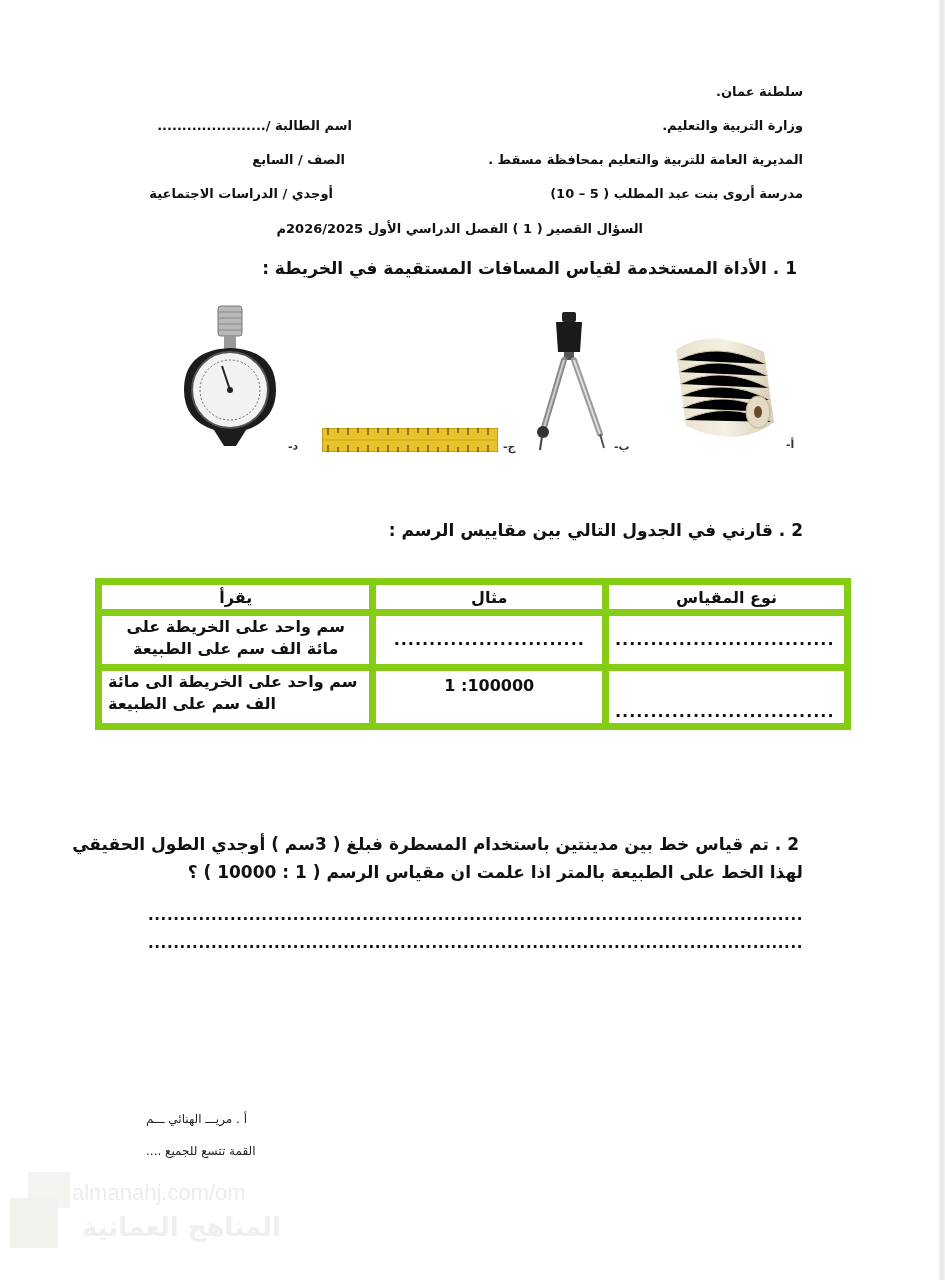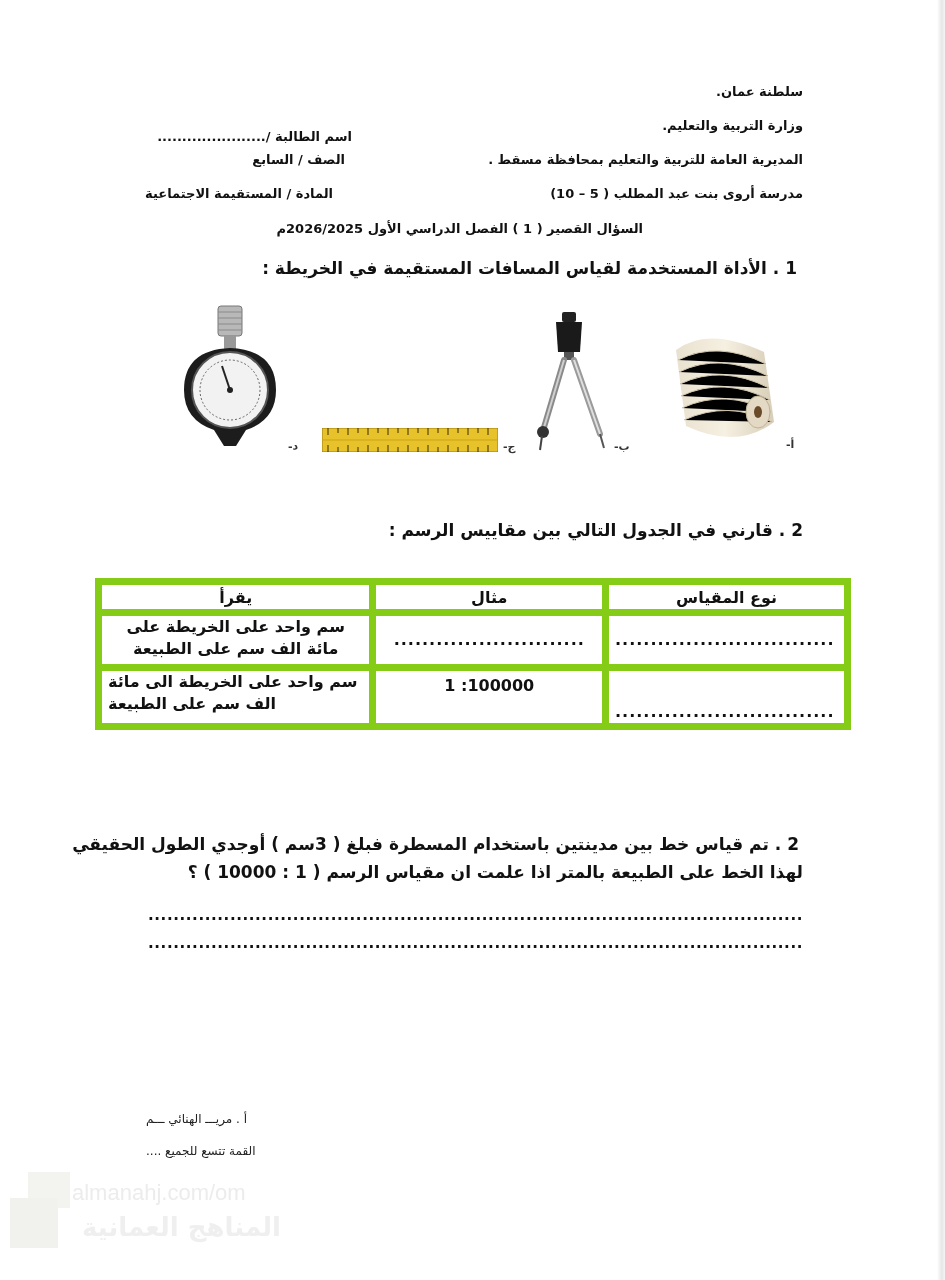--- a/index.html
+++ b/index.html
@@ -38,25 +38,25 @@
 </head>
 <body>
 
 <div class="edge-shadow"></div>
 
 <div class="abs hdr rtl" style="right:142px; top:84px;text-align:center;">سلطنة عمان.</div>
 <div class="abs hdr rtl" style="right:142px; top:118px;">وزارة التربية والتعليم.</div>
 <div class="abs hdr rtl" style="right:142px; top:152px;">المديرية العامة للتربية والتعليم بمحافظة مسقط .</div>
 <div class="abs hdr rtl" style="right:142px; top:186px;">مدرسة أروى بنت عبد المطلب ( 5 – 10)</div>
 
-<div class="abs hdr rtl" style="right:593px; top:118px;margin-top:11px;">
+<div class="abs hdr rtl" style="right:593px; top:118px;">
   <span>اسم الطالبة /</span><span>......................</span>
 </div>
 <div class="abs hdr rtl" style="right:600px; top:152px;">الصف / السابع</div>
-<div class="abs hdr rtl" style="right:612px; top:186px;">المادة / المستقيمة الاجتماعية</div>
+<div class="abs hdr rtl" style="right:612px; top:186px;">أوجدي / الدراسات الاجتماعية</div>
 
 <div class="abs hdr rtl" style="right:302px; top:221px;">السؤال  القصير ( 1 ) الفصل الدراسي الأول  2026/2025م</div>
 
 <div class="abs q-title rtl" style="right:148px; top:258px;text-align:center;">
   <span>1</span>
   <span> . </span>
   <span>الأداة المستخدمة لقياس المسافات المستقيمة في الخريطة :</span>
 </div>
 
 <div class="abs" style="left:668px; top:330px; width:112px; height:122px;">

